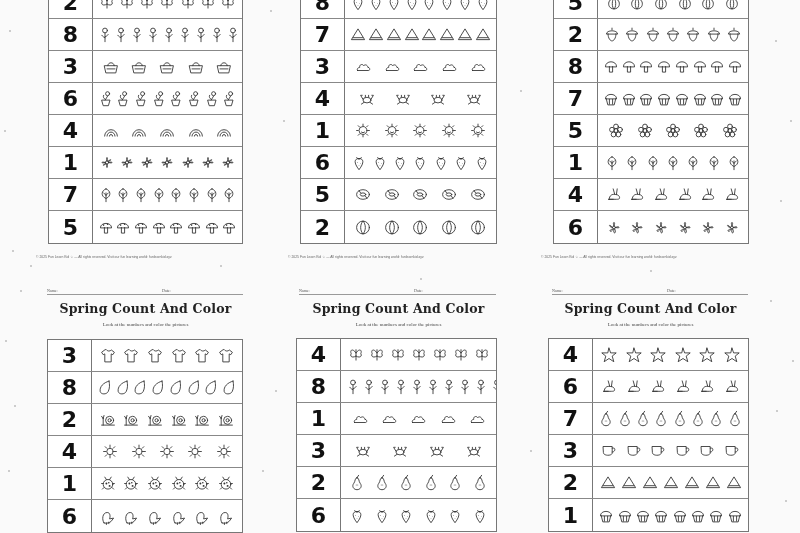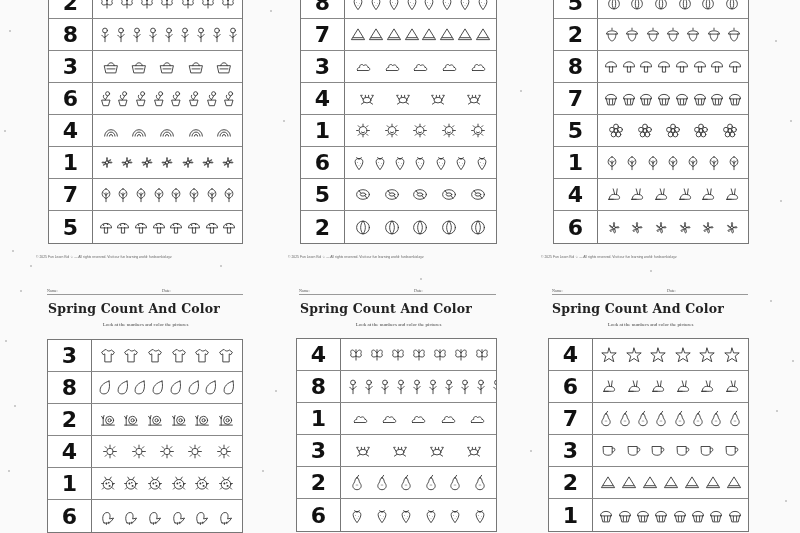--- a/index.html
+++ b/index.html
@@ -8,21 +8,21 @@
   .tbl{position:absolute;border:1.5px solid #777;background:#fff;box-sizing:border-box;}
   .row{display:flex;height:32px;border-bottom:1.5px solid #888;box-sizing:border-box;}
   .row:last-child{border-bottom:none;}
   .num{width:43px;border-right:1.5px solid #777;display:flex;align-items:center;justify-content:center;font-family:"DejaVu Sans",sans-serif;font-weight:bold;font-size:22px;color:#111;flex-shrink:0;}
   .pics{flex:1;display:flex;align-items:center;justify-content:space-around;padding:0 4px;overflow:hidden;}
   .pic{width:16px;height:20px;display:flex;align-items:center;justify-content:center;}
   .pic svg{width:17px;height:19px;}
   .footer{position:absolute;font-family:"Liberation Sans",sans-serif;font-size:3.4px;color:#666;white-space:nowrap;}
   .namebar{position:absolute;height:6px;border-bottom:1px solid #999;font-family:"Liberation Serif",serif;font-size:4px;color:#555;}
   .namebar span{position:absolute;top:0;}
-  .title{position:absolute;text-align:left;font-family:"DejaVu Serif",serif;font-weight:bold;font-size:12.5px;color:#222;letter-spacing:0.2px;}
+  .title{position:absolute;text-align:center;font-family:"DejaVu Serif",serif;font-weight:bold;font-size:12.5px;color:#222;letter-spacing:0.2px;}
   .subtitle{position:absolute;text-align:center;font-family:"Liberation Serif",serif;font-size:5px;color:#444;}
 </style>
 </head>
 <body>
 
 <div id="specks">
     <div class="speck" style="left: 9px; top: 30px;"></div>
     <div class="speck" style="left: 4px; top: 130px;"></div>
     <div class="speck" style="left: 12px; top: 250px;"></div>
     <div class="speck" style="left: 20px; top: 290px;"></div>

